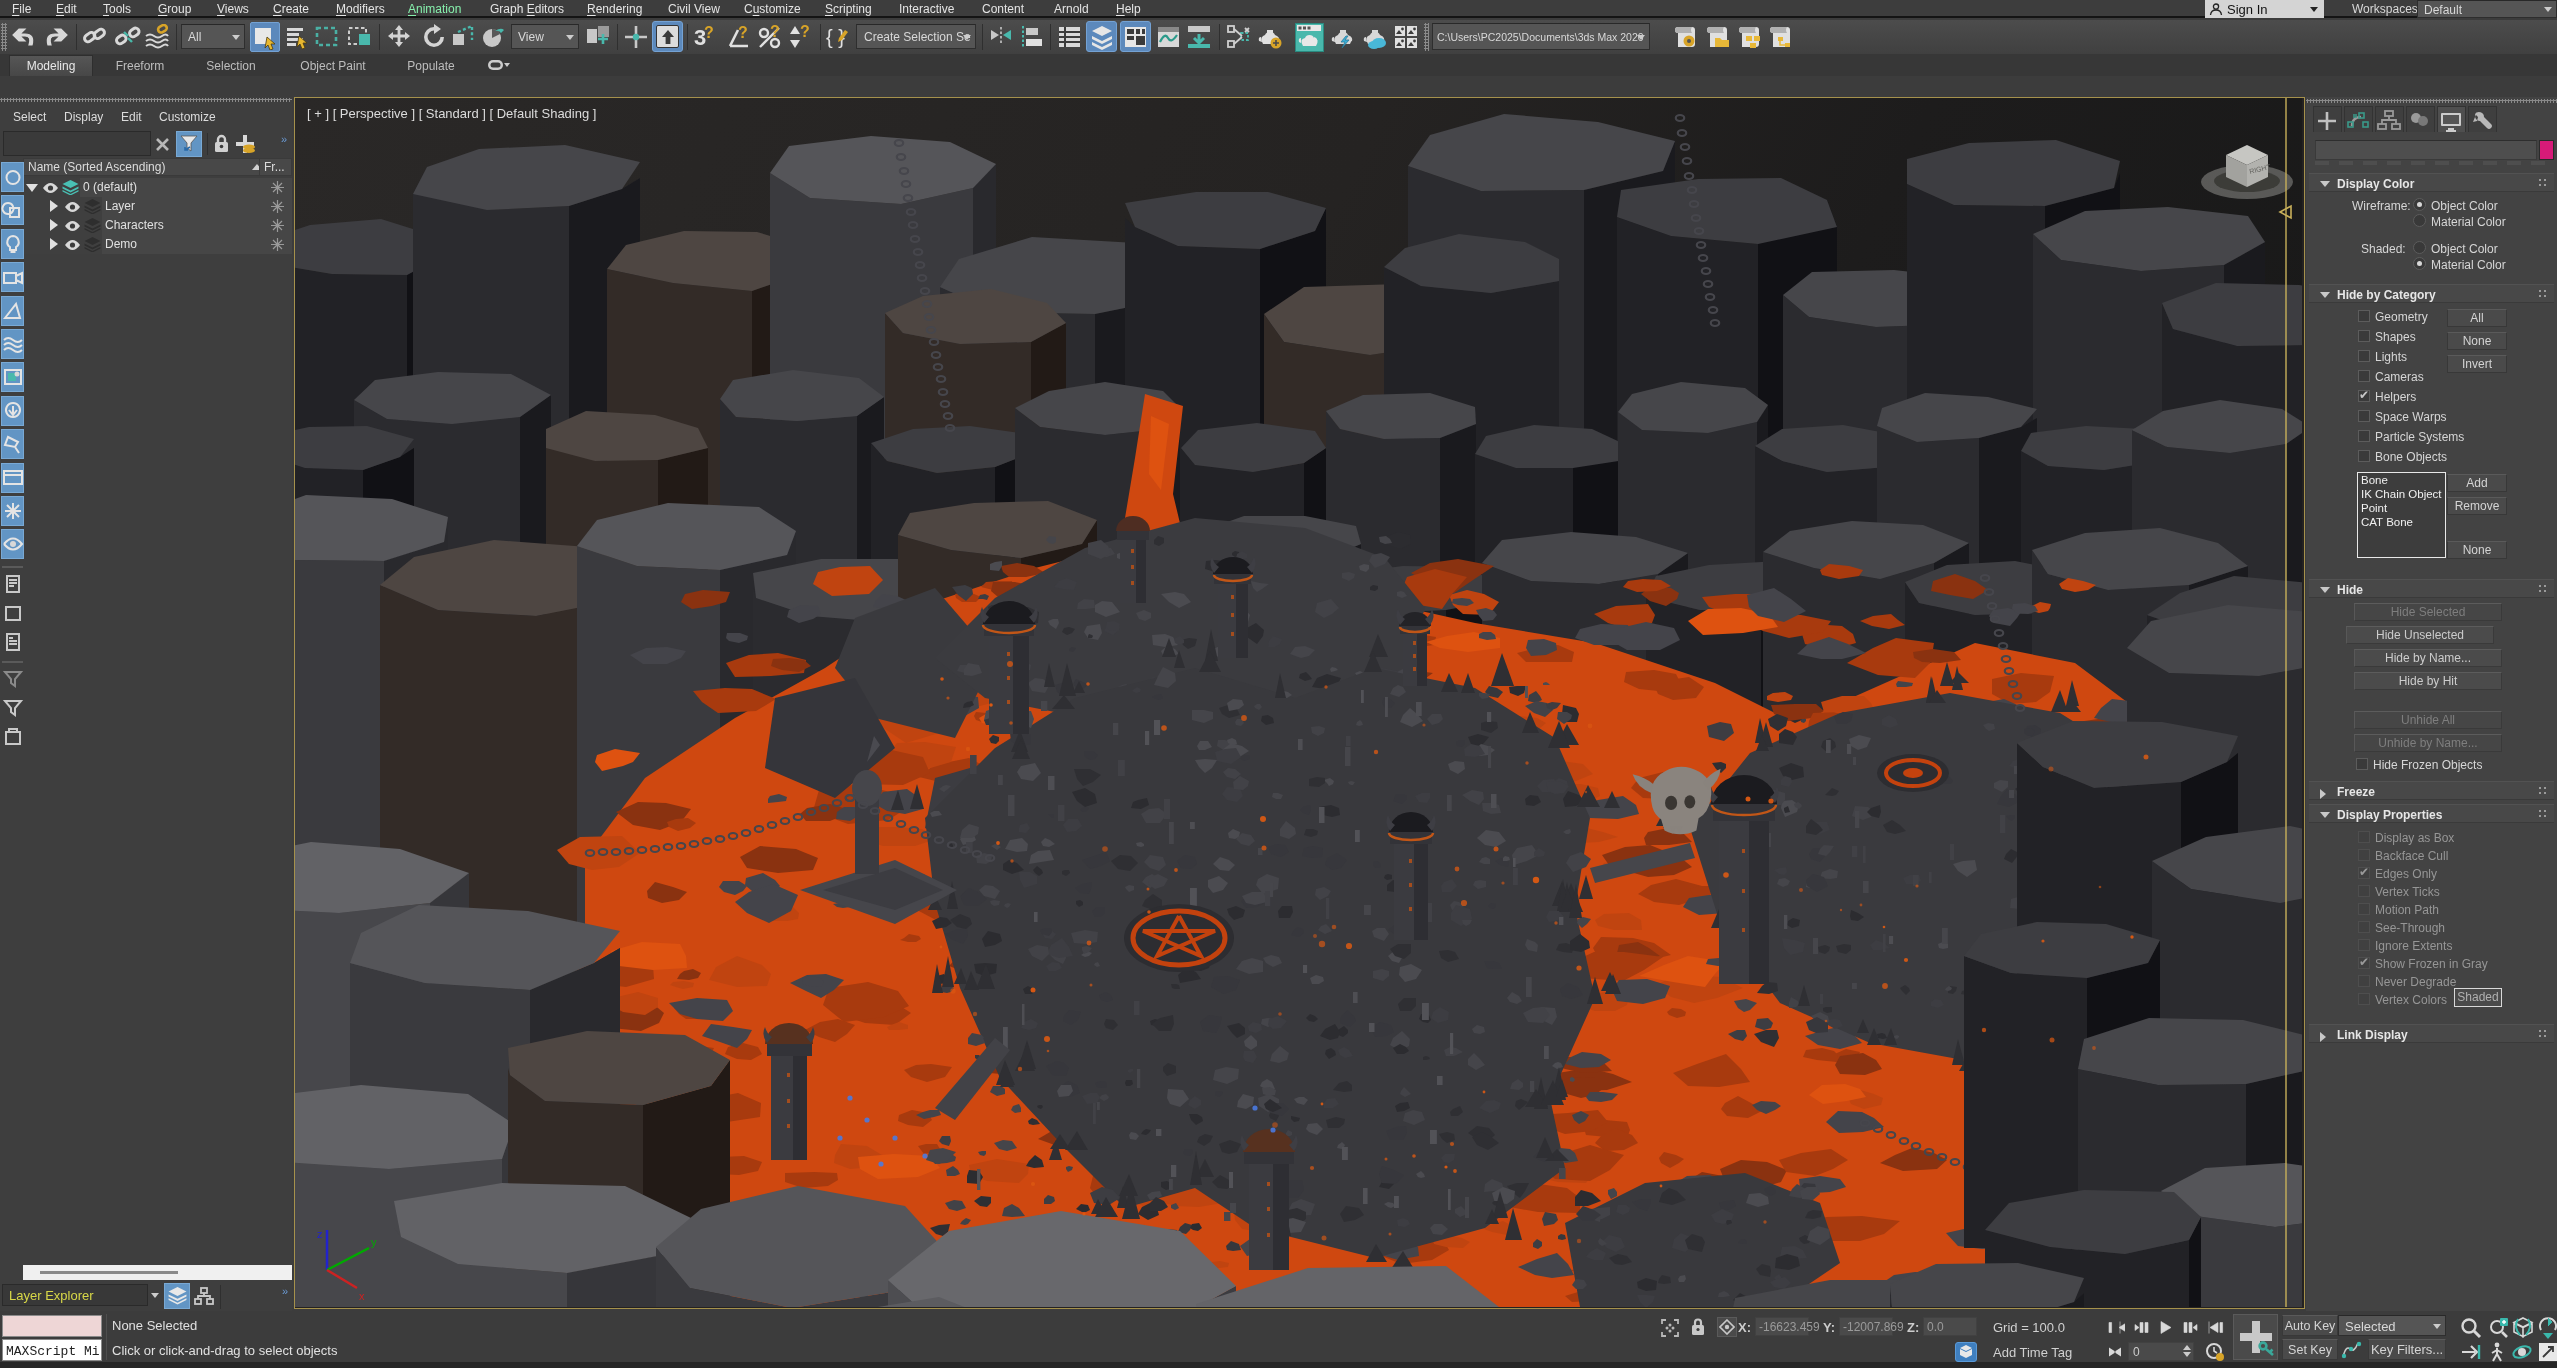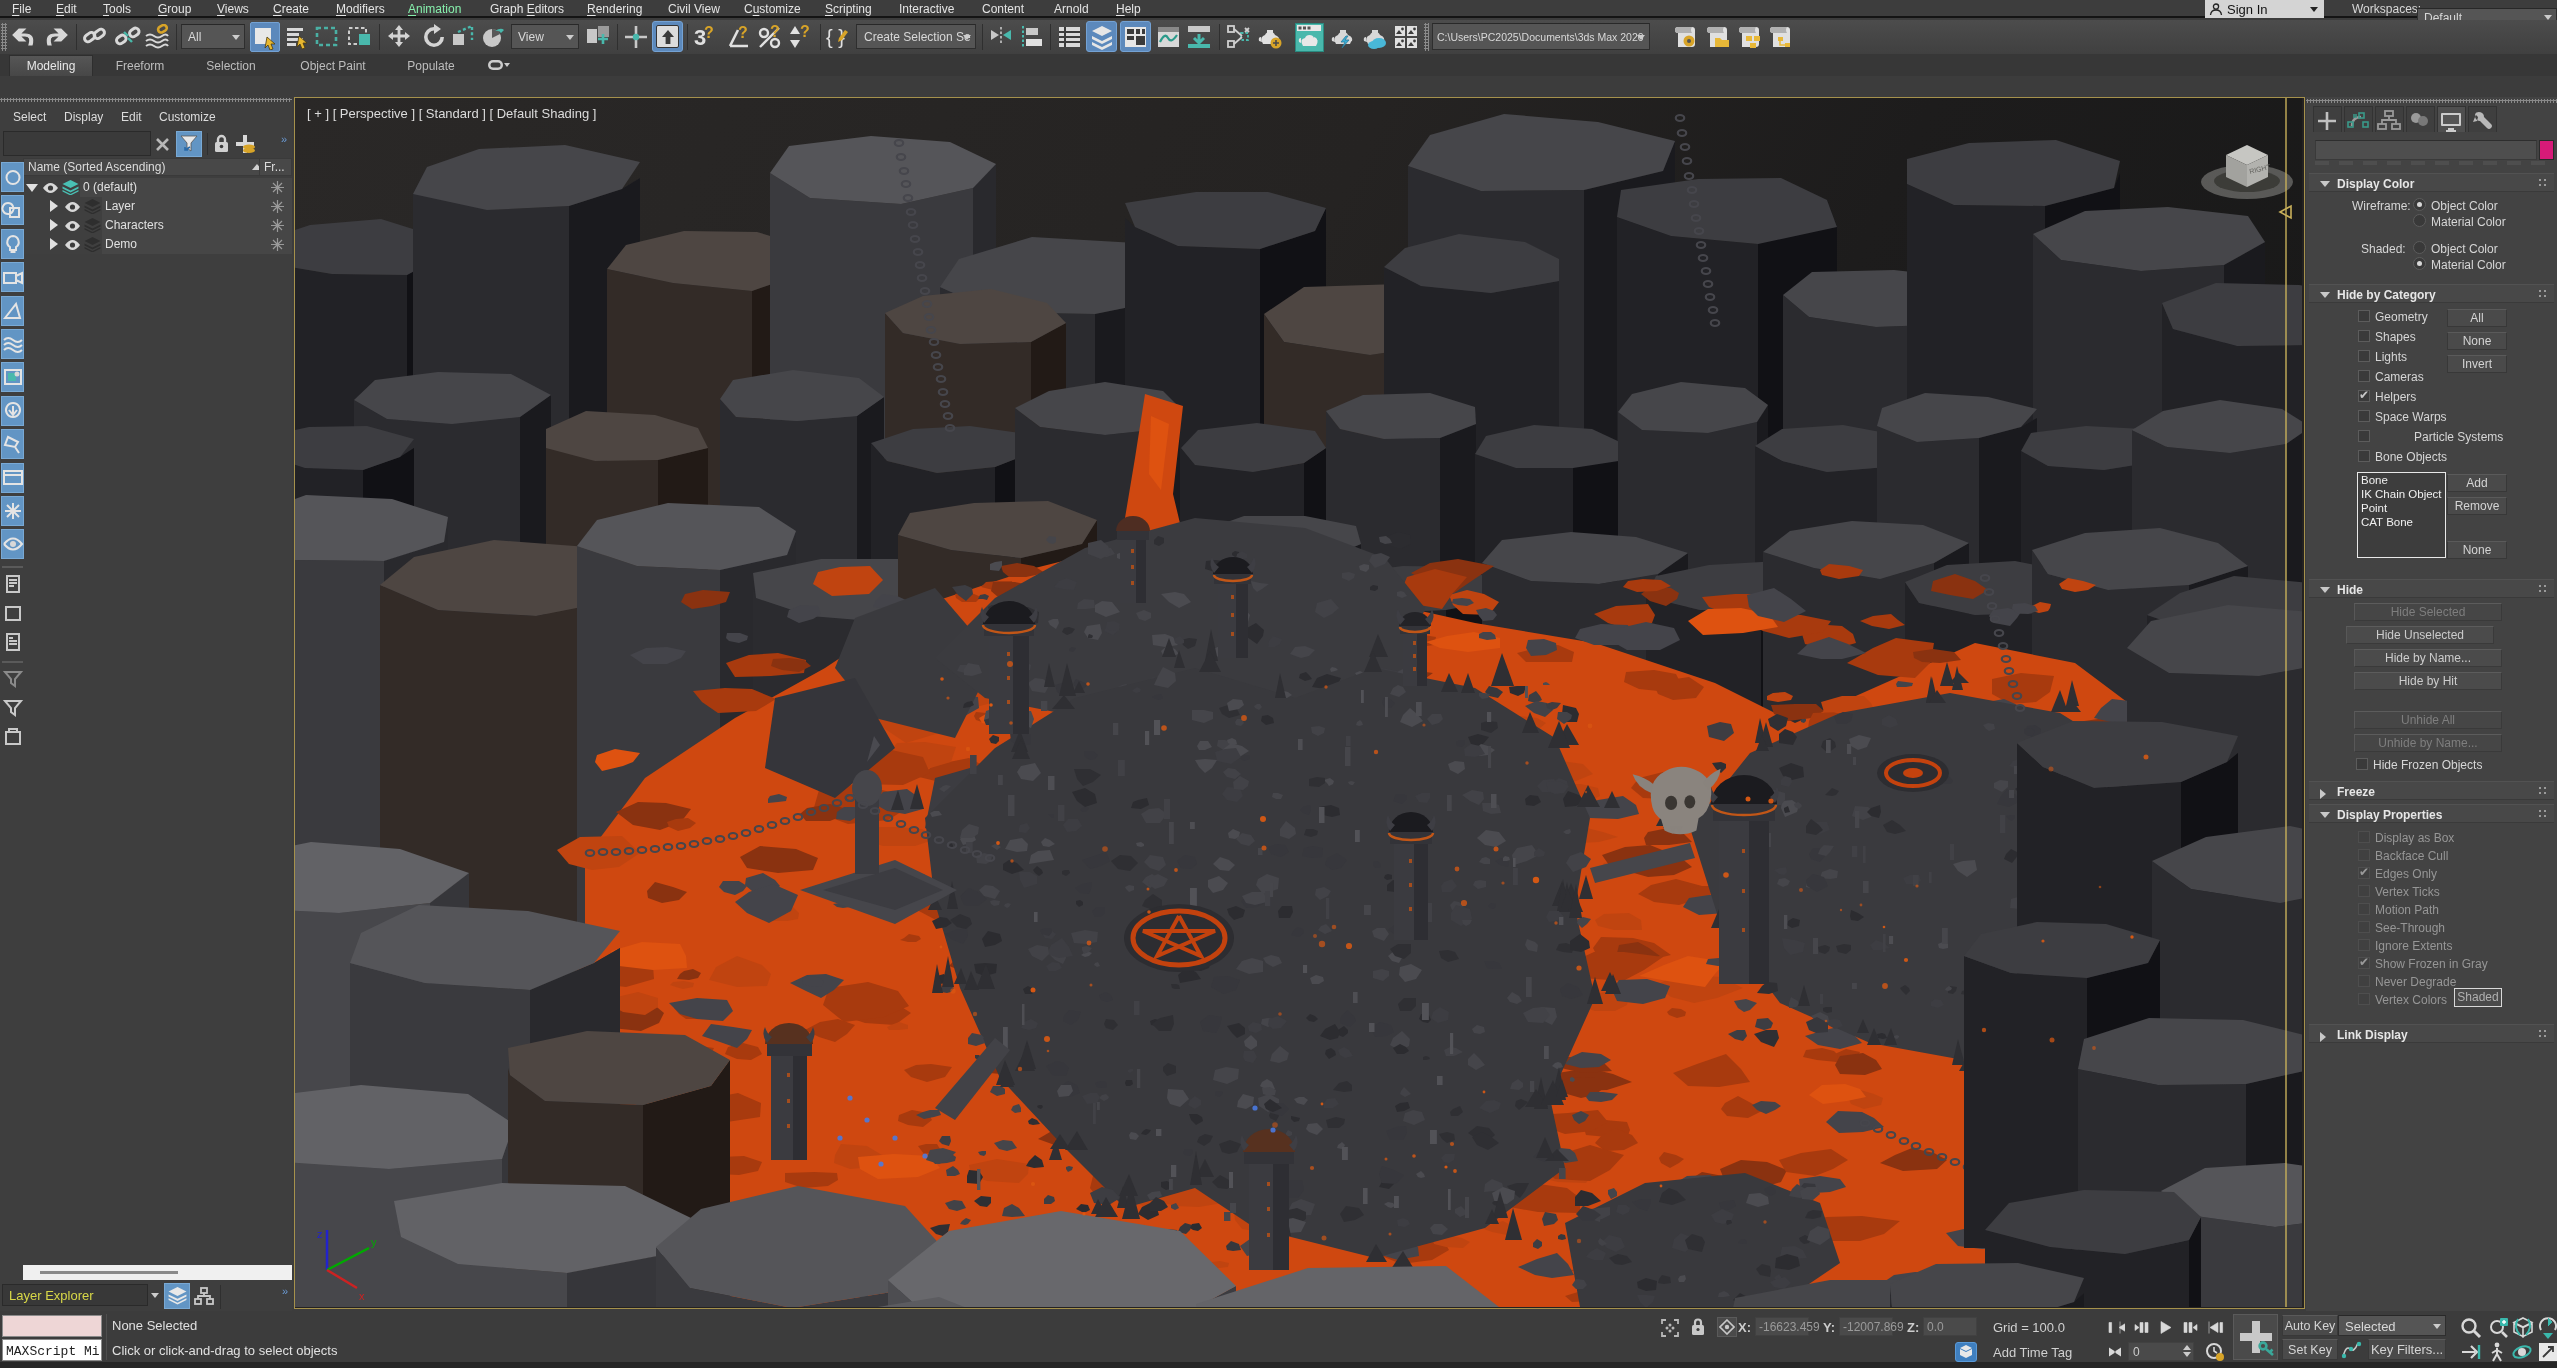--- a/index.html
+++ b/index.html
@@ -53,21 +53,21 @@
       <span class="abs mi" style="left:1116px;top:2px;color:#e5e5e5;"><u>H</u>elp</span>
       <div class="abs" style="left:2205px;top:0;width:119px;height:18px;background:#d4d4d4;color:#111;">
         <svg class="abs" style="left:4px;top:2px;" width="14" height="14" viewBox="0 0 14 14">
           <circle cx="7" cy="4.6" r="2.6" fill="none" stroke="#222" stroke-width="1.3"></circle>
           <path d="M1.5 13 q0.5 -5 5.5 -5 q5 0 5.5 5" fill="none" stroke="#222" stroke-width="1.3"></path>
         </svg>
         <span class="abs" style="left:22px;top:2px;font-size:13px;color:#111;">Sign In</span>
         <span class="abs" style="right:6px;top:7px;width:0;height:0;border-left:4px solid transparent;border-right:4px solid transparent;border-top:5px solid #222;"></span>
       </div>
       <span class="abs" style="left:2352px;top:2px;color:#d8d8d8;">Workspaces:</span>
-      <div class="abs combo" style="left:2417px;top:8px;width:140px;height:18px;">
+      <div class="abs combo" style="left:2417px;top:0px;width:140px;height:18px;">
         <span class="abs" style="left:6px;top:2px;">Default</span>
         <span class="arr"></span>
       </div>
     </div>
     <div class="abs" id="toolbar" style="left:0;top:20px;width:2557px;height:34px;background:linear-gradient(#4c4c4c,#404040);">
       <div class="abs" style="left:1px;top:3px;width:6px;height:28px;background:radial-gradient(circle 1px at 1.5px 1.5px,#8a8a8a 1px,transparent 1.2px) 0 0/3px 3px;"></div>
       <svg class="ticon" style="left:11px;" viewBox="0 0 26 26">
         <path d="M21 21 q3 -11 -7 -11 l-5 0 l5 -5 l-6 0 l-6 6 l6 6 l6 0 l-5 -5 l5 0 q7 0 4 9 z" fill="#d8d8d8" stroke="#d8d8d8" stroke-width="1.2"></path>
       </svg>
       <svg class="ticon" style="left:43px;" viewBox="0 0 26 26">
@@ -2403,21 +2403,21 @@
       <span class="lbl" style="left:69px;top:233px;">Shapes</span>
       <span class="cb" style="left:52px;top:253px;"></span>
       <span class="lbl" style="left:69px;top:253px;">Lights</span>
       <span class="cb" style="left:52px;top:273px;"></span>
       <span class="lbl" style="left:69px;top:273px;">Cameras</span>
       <span class="cb ck" style="left:52px;top:293px;"></span>
       <span class="lbl" style="left:69px;top:293px;">Helpers</span>
       <span class="cb" style="left:52px;top:313px;"></span>
       <span class="lbl" style="left:69px;top:313px;">Space Warps</span>
       <span class="cb" style="left:52px;top:333px;"></span>
-      <span class="lbl" style="left:69px;top:333px;margin-left:39px;">Particle Systems</span>
+      <span class="lbl" style="left:69px;top:333px;">Particle Systems</span>
       <span class="cb" style="left:52px;top:353px;"></span>
       <span class="lbl" style="left:69px;top:353px;">Bone Objects</span>
       <div class="abs sbtn" style="left:141px;top:212px;width:60px;height:18px;line-height:17px;">All</div>
       <div class="abs sbtn" style="left:141px;top:235px;width:60px;height:18px;line-height:17px;">None</div>
       <div class="abs sbtn" style="left:141px;top:258px;width:60px;height:18px;line-height:17px;">Invert</div>
       <div class="abs" style="left:51px;top:375px;width:89px;height:86px;background:#3d3d3d;border:1px solid #e8e8e8;color:#f0f0f0;font-size:11.5px;">
         <div style="padding:1px 3px;">Bone</div>
         <div style="padding:1px 3px;">IK Chain Object</div>
         <div style="padding:1px 3px;">Point</div>
         <div style="padding:1px 3px;">CAT Bone</div>

